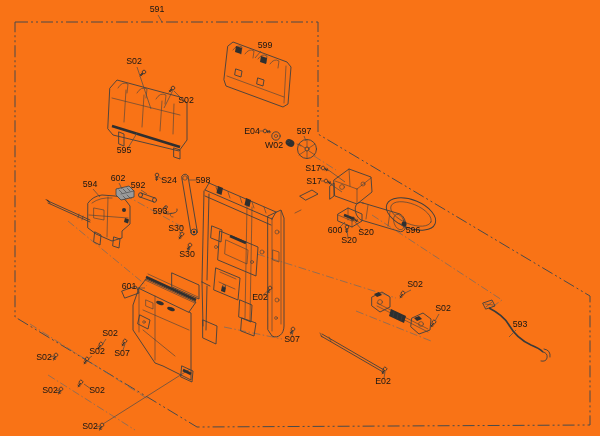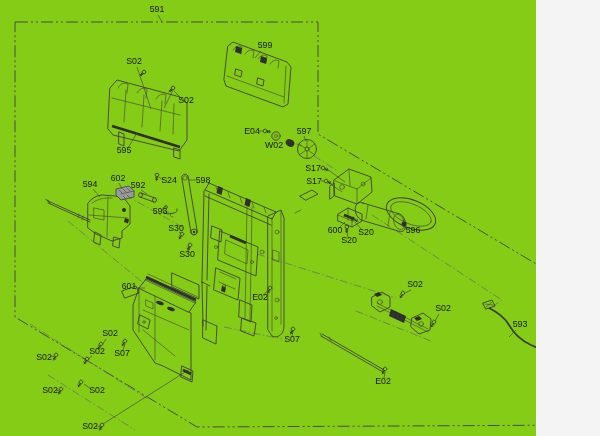--- a/index.html
+++ b/index.html
@@ -1,16 +1,16 @@
 <!DOCTYPE html>
 <html><head>
 <meta charset="utf-8">
 <style>
   html,body{margin:0;padding:0;background:#f4f4f4;}
-  #stage{width:536px;height:436px;background:#84cc16;position:relative;overflow:hidden;
+  #stage{width:600px;height:436px;background:#f97316;position:relative;overflow:hidden;
          font-family:"Liberation Sans", sans-serif;}
   svg{display:block}
   .p{fill:none;stroke:#3f3f3f;stroke-width:0.9;stroke-linecap:round;stroke-linejoin:round;}
   .pt{fill:none;stroke:#3f3f3f;stroke-width:0.6;stroke-linecap:round;}
   .dk{fill:#2f2f2f;stroke:none;}
   .dkl{fill:none;stroke:#2f2f2f;stroke-width:2.6;stroke-linecap:butt;}
   .border{fill:none;stroke:#4a4a4a;stroke-width:1;stroke-dasharray:12 3 2 3 2 3;}
   .axis{fill:none;stroke:#6a6a6a;stroke-width:0.7;stroke-dasharray:8 2.5 1.5 2.5;}
   .leader{fill:none;stroke:#4a4a4a;stroke-width:0.7;}
   #labels-layer text{font-family:"Liberation Sans", sans-serif;font-size:8.8px;fill:#161616;

